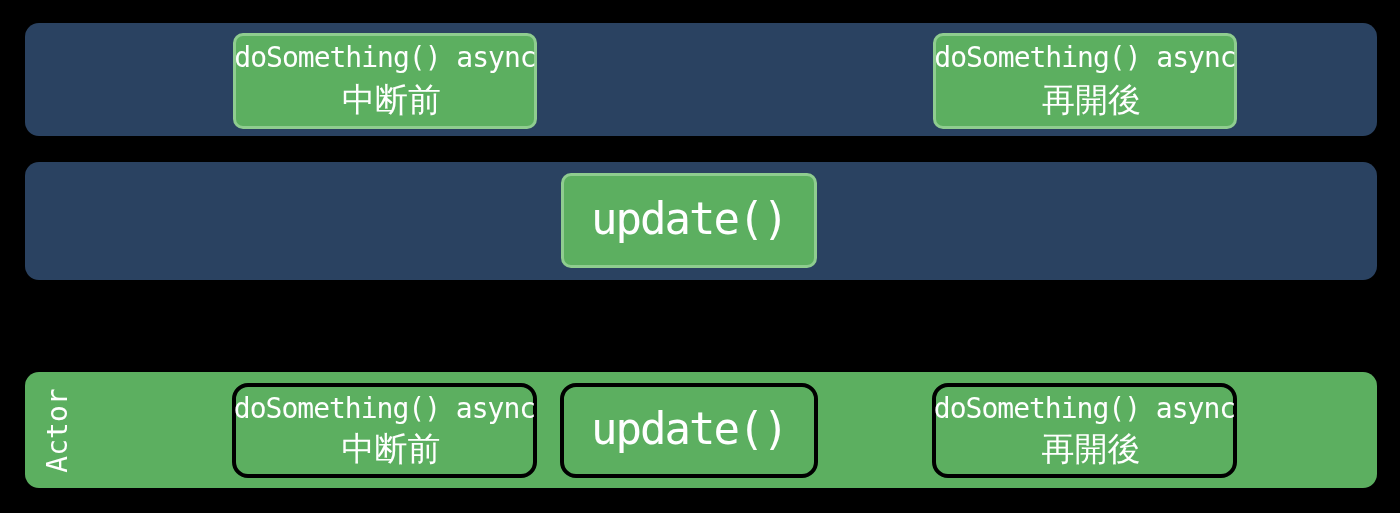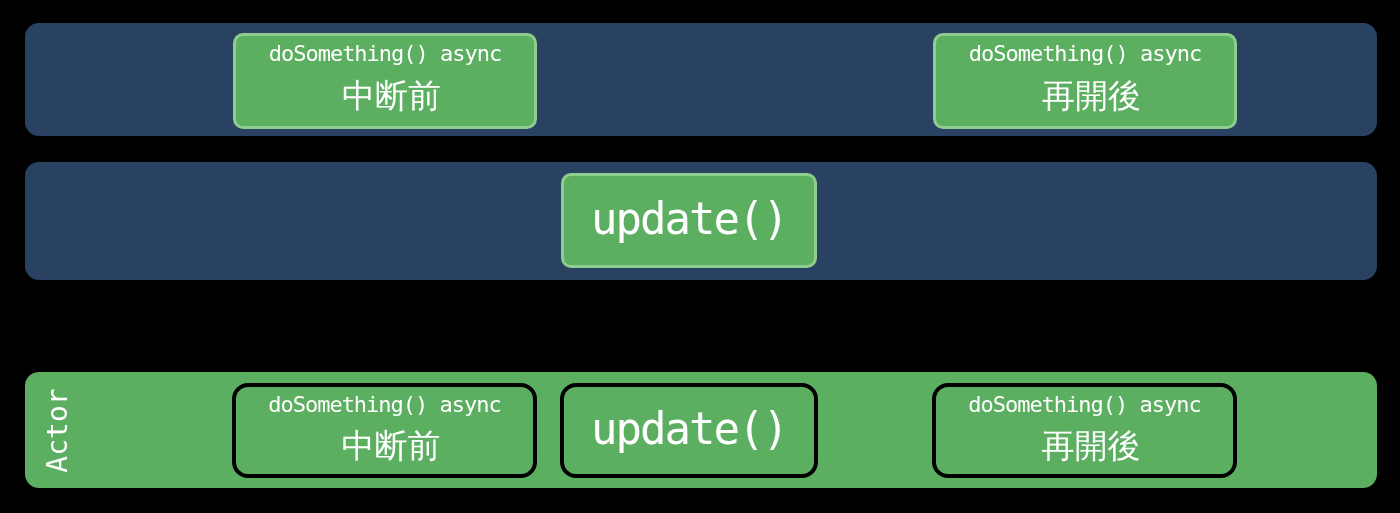--- a/index.html
+++ b/index.html
@@ -65,21 +65,21 @@
     display: flex;
     flex-direction: column;
     align-items: center;
   }
   .box-before-bot { left: 207px; width: 305px; }
   .box-update-bot { left: 535px; width: 258px; justify-content: center; }
   .box-after-bot  { left: 907px; width: 305px; }
 
   
   .box-title {
-    font-size: 22px;
+    font-size: 28px;
     line-height: 1.2;
     padding-top: 5px;
     white-space: nowrap;
     letter-spacing: -1px;
   }
   .box-subtitle {
     flex: 1;
     display: flex;
     align-items: center;
     font-size: 33px;

